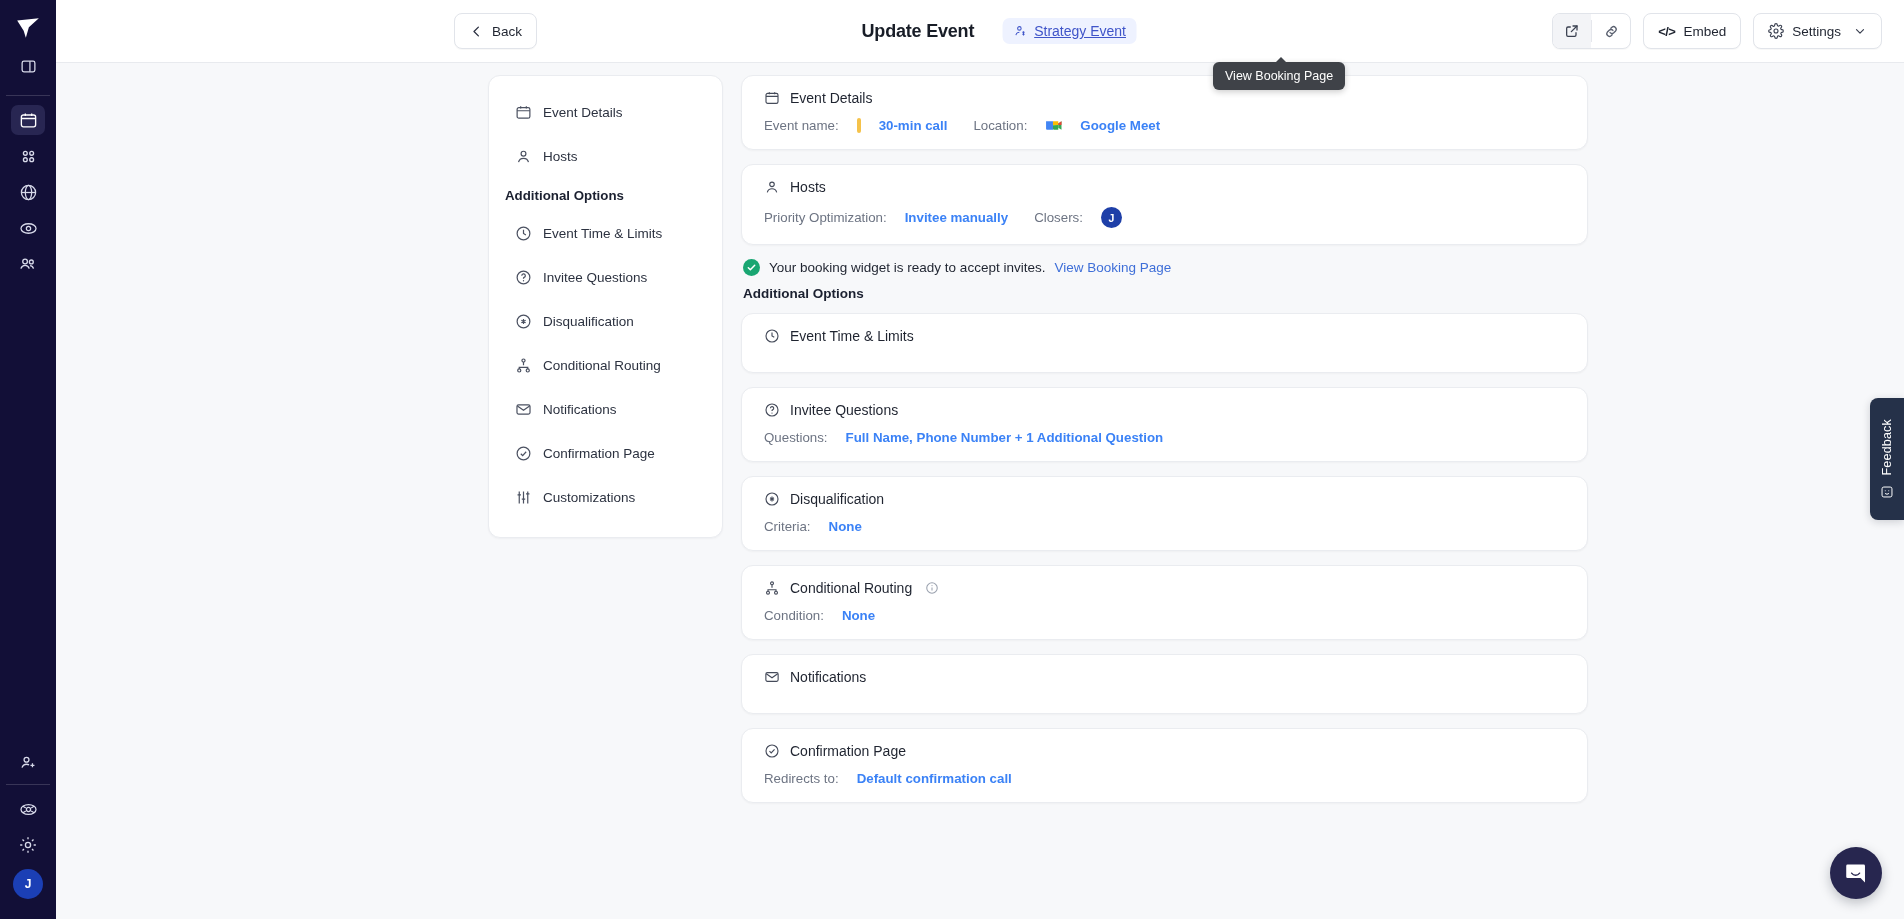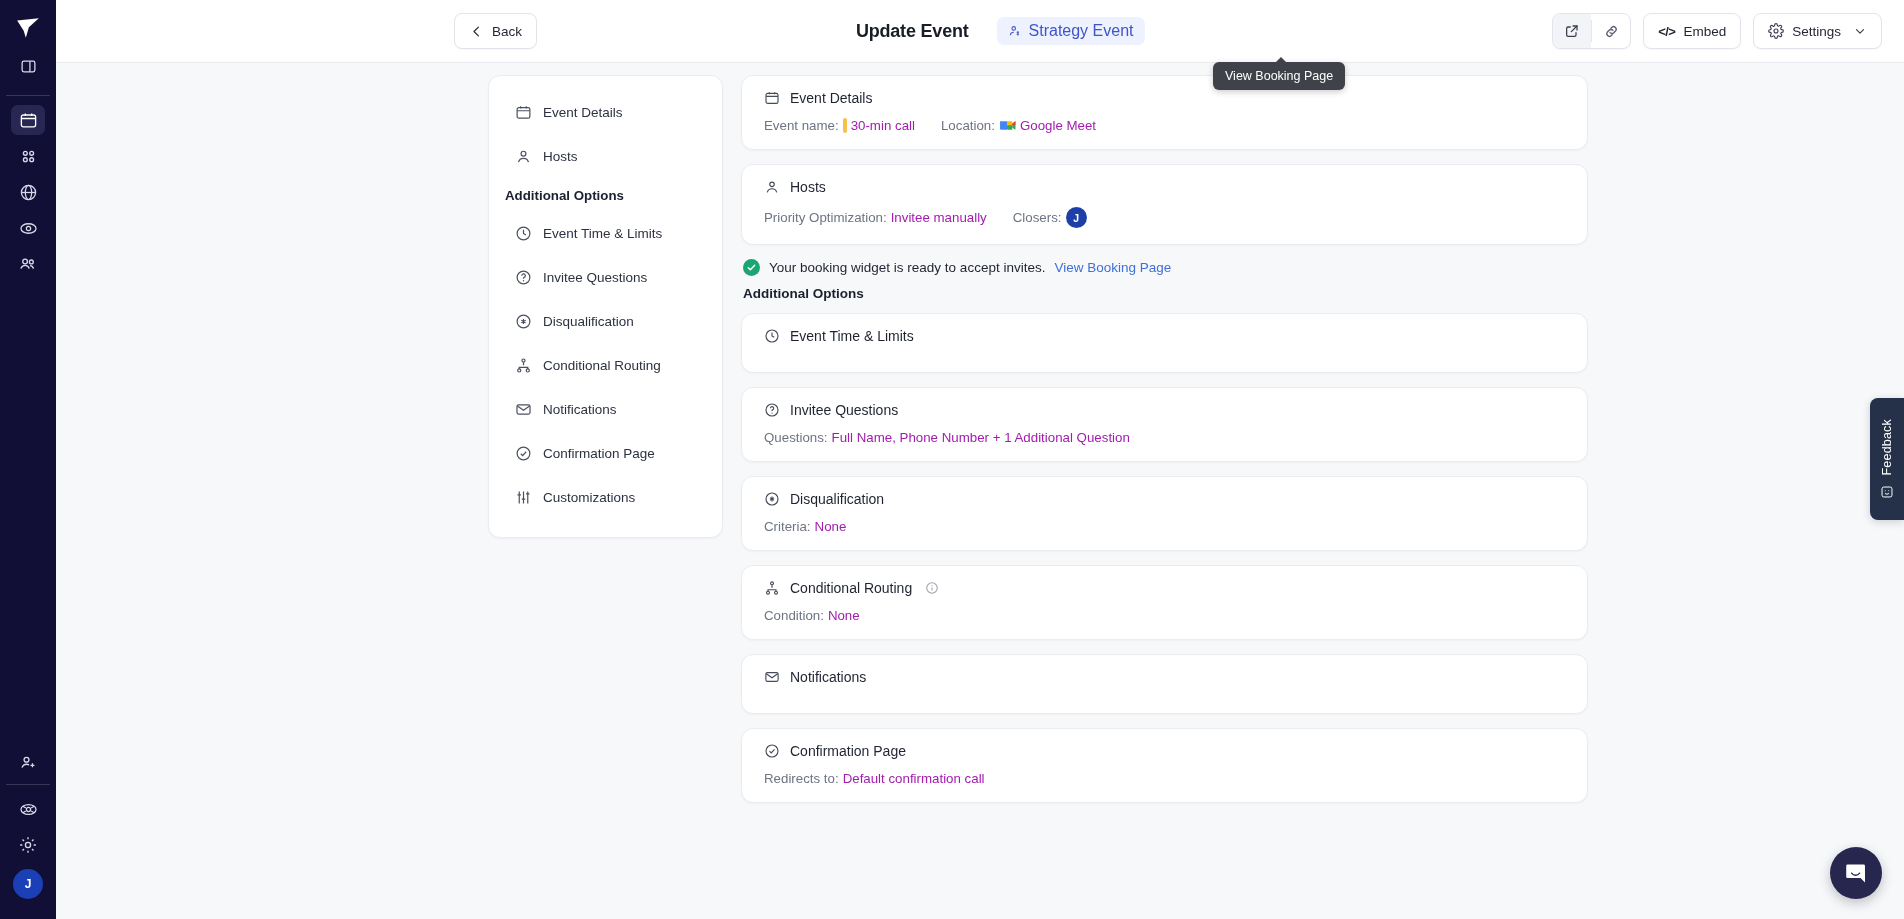--- a/index.html
+++ b/index.html
@@ -66,21 +66,21 @@
   .back-btn { margin-left: 380px; }
   .title-wrap {
     position: absolute; left: 50%; transform: translateX(-43%);
     display: flex; align-items: center; gap: 28px;
   }
   .page-title { font-size: 18px; font-weight: 700; letter-spacing: -0.2px; color: #181d27; }
   .badge {
     display: inline-flex; align-items: center; gap: 7px;
     background: #eef2ff; color: #3f54c9;
     border-radius: 7px; padding: 5px 11px;
-    font-size: 16px; font-weight: 500;
+    font-size: 14px; font-weight: 500; text-decoration: underline;
   }
   .right-actions {
     margin-left: auto; display: flex; align-items: center; gap: 12px;
   }
   .seg {
     display: inline-flex; align-items: center;
     height: 36px; background: #fff;
     border: 1px solid #e1e4ea; border-radius: 8px; overflow: hidden;
     box-shadow: 0 1px 1px rgba(16,24,40,0.03);
   }
@@ -144,23 +144,23 @@
     padding: 14px 22px 16px 22px; margin-bottom: 14px;
     box-shadow: 0 1px 2px rgba(16,24,40,0.035);
   }
   .card-head {
     display: flex; align-items: center; gap: 10px;
     font-size: 14px; font-weight: 500; color: #1f2430;
     margin-bottom: 12px;
   }
   .card-head .ic { color: #454b5a; display: flex; }
   .meta-row { display: flex; align-items: center; gap: 26px; flex-wrap: wrap; }
-  .meta { display: flex; align-items: center; gap: 4px; font-size: 13.3px; }
+  .meta { display: flex; align-items: center; gap: 18px; font-size: 13.3px; }
   .meta .lbl { color: #6d7483; }
-  .meta .val { color: #a21caf; font-weight: 400; }
+  .meta .val { color: #3b82f6; font-weight: 700; }
   .ev-bar { width: 4px; height: 15px; border-radius: 2px; background: #f5c24a; display:inline-block; }
   .gmeet { width: 17px; height: 15px; display:inline-block; }
   .avatar-sm {
     width: 21px; height: 21px; border-radius: 50%;
     background: #1e3fa8; color: #fff; font-size: 10.5px; font-weight: 700;
     display: inline-flex; align-items: center; justify-content: center;
   }
   .info-i { color: #9aa1ae; display: inline-flex; margin-left: 3px; }
 
   

